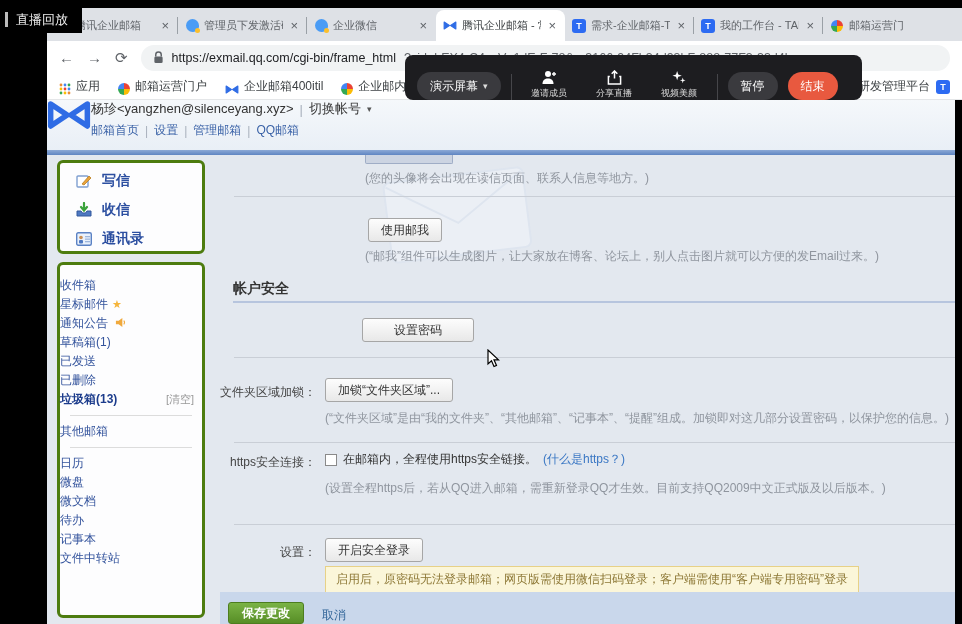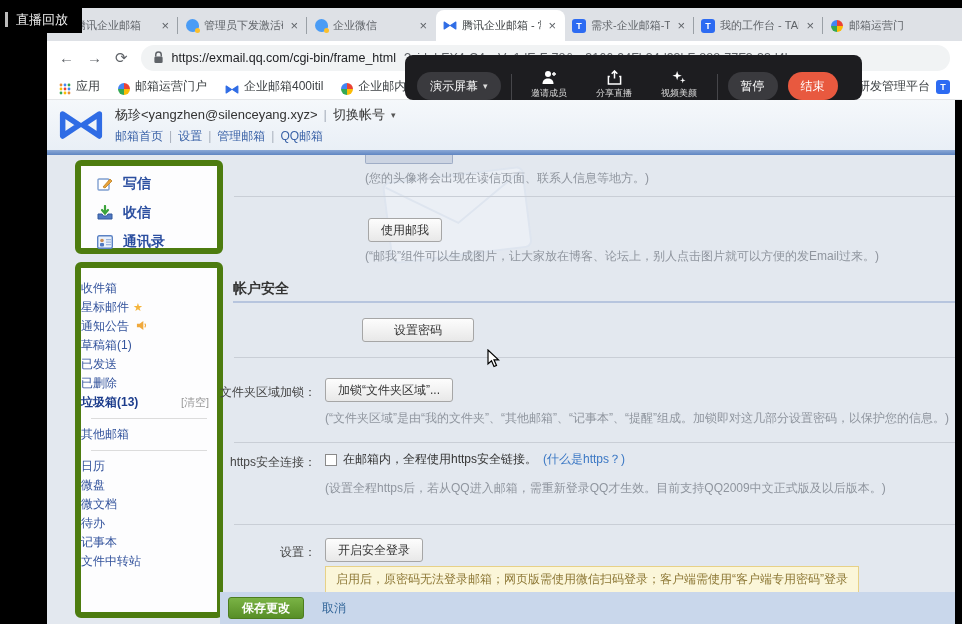--- a/index.html
+++ b/index.html
@@ -25,33 +25,33 @@
   .nav-glyph{font-size:15px;color:#5f6368;line-height:1}
   .omnibox{flex:1;height:26px;background:#f1f3f4;border-radius:13px;display:flex;align-items:center;gap:8px;padding:0 12px;font-size:12.5px;color:#202124;overflow:hidden;white-space:nowrap}
   .omnibox .query{color:#5f6368}
 
   .bookmarks{height:26px;background:#fff;border-bottom:1px solid #e4e6e8;display:flex;align-items:center;gap:18px;padding:0 12px;font-size:12px;color:#3c4043}
   .bm{display:flex;align-items:flex-end;gap:5px;white-space:nowrap}
   .bm-right{margin-left:auto;display:flex;align-items:center;gap:6px;overflow:hidden}
 
   
   .page{position:absolute;top:92px;left:0;right:0;bottom:0;background:#e3e8ef;overflow:hidden}
-  .mail-header{height:50px;background:linear-gradient(#f5f8fb,#e9eff6);display:flex;align-items:center;gap:12px;padding-left:12px}
+  .mail-header{height:50px;background:linear-gradient(#f5f8fb,#e9eff6);display:flex;align-items:flex-start;}
   .hdr-text{display:flex;flex-direction:column;gap:4px}
   .hdr-line1{font-size:13px;color:#333;display:flex;align-items:center;gap:6px}
   .hdr-line2{font-size:12px;display:flex;align-items:center;gap:6px}
   .hdr-link{color:#3a62a7}
   .pipe{color:#a8b0bc}
   .dd{font-size:9px;color:#555}
   .blue-bar{height:5px;background:linear-gradient(#8ca9d6,#5f85c2)}
   .page-body{position:relative;height:469px}
 
   .watermark{position:absolute;left:320px;top:2px;opacity:.75;z-index:0}
 
-  .side-box{position:absolute;left:28px;width:148px;background:#fdfdfe;border:6px solid #4d7c0f;border-radius:6px;z-index:1}
+  .side-box{position:absolute;left:10px;width:148px;background:#fdfdfe;border:3px solid #4d7c0f;border-radius:6px;z-index:1}
   .box-actions{top:5px;height:94px;padding-top:3px}
   .action{display:flex;align-items:center;gap:10px;height:29px;padding-left:16px;font-size:14px;font-weight:bold;color:#2c4fa0;cursor:pointer}
   .box-folders{top:107px;height:356px;padding-top:11px;font-size:12px}
   .folder{height:19px;line-height:19px;color:#33539c;position:relative;cursor:pointer;white-space:nowrap}
   .folder.bold{font-weight:bold;color:#1c3c8c}
   .folder .clear{position:absolute;right:8px;top:0;color:#999;font-size:11px;font-weight:normal}
   .folder .star{color:#f5b53c;margin-left:4px;font-size:11px}
   .fdivider{border-top:1px solid #dcdcdc;margin:6px 10px}
 
   .main{position:absolute;left:173px;top:5px;right:7px;bottom:0;z-index:1}
@@ -60,21 +60,21 @@
   .btn-wide{padding:0 31px}
   .divider{position:absolute;left:14px;right:0;border-top:1px solid #c9ced6}
   .flabel{position:absolute;left:0;width:96px;text-align:right;font-size:12px;color:#444;white-space:nowrap}
   .heading{position:absolute;left:13px;font-size:14px;font-weight:bold;color:#333}
   .heading-line{position:absolute;left:13px;right:0;height:2px;background:#b7c5de}
   .sliver{position:absolute;left:145px;top:-5px;width:88px;height:9px;background:#ccd4e2;border:1px solid #9fadc6;border-top:none;border-radius:0 0 2px 2px}
   .checkrow{position:absolute;left:105px;display:flex;align-items:center;gap:6px;font-size:12px;color:#333;white-space:nowrap}
   .checkbox{width:12px;height:12px;border:1px solid #8a8a8a;background:#fff;flex:none}
   .link{color:#3a77c4}
   .notice{position:absolute;left:105px;background:#fbf6d9;border:1px solid #e7d187;font-size:12px;color:#8d7836;padding:4px 10px;white-space:nowrap}
-  .bottombar{position:absolute;left:0;right:0;bottom:0;height:32px;background:#c9d7eb;display:flex;align-items:center;gap:18px;padding-left:8px}
+  .bottombar{position:absolute;left:0;right:0;bottom:0;height:32px;background:#c9d7eb;display:flex;align-items:flex-end;gap:18px;padding-left:8px}
   .save-btn{height:22px;padding:0 13px;background:linear-gradient(#7ab345,#578e26);border:1px solid #4c7d1f;border-radius:3px;color:#fff;font-size:12px;font-weight:bold;display:flex;align-items:center;cursor:pointer}
   .cancel{font-size:12px;color:#336699;cursor:pointer}
 
   
   .right-pillar{position:absolute;right:0;top:100px;width:7px;height:524px;background:#000;z-index:40}
   .badge{position:absolute;left:0;top:6px;height:27px;background:#000;color:#eee;display:flex;align-items:center;gap:8px;padding:0 14px 0 5px;z-index:60;font-size:13px}
   .badge-bar{width:3px;height:15px;background:#bbb}
 
   .live-toolbar{position:absolute;left:405px;top:55px;width:457px;height:45px;background:#1d1d20;border-radius:8px;display:flex;align-items:flex-end;gap:10px;padding:0 12px;z-index:50}
   .lt-pill{height:28px;border-radius:15px;background:#3a3a3e;color:#fff;font-size:12px;display:flex;align-items:center;gap:5px;padding:0 13px;cursor:pointer;white-space:nowrap}

